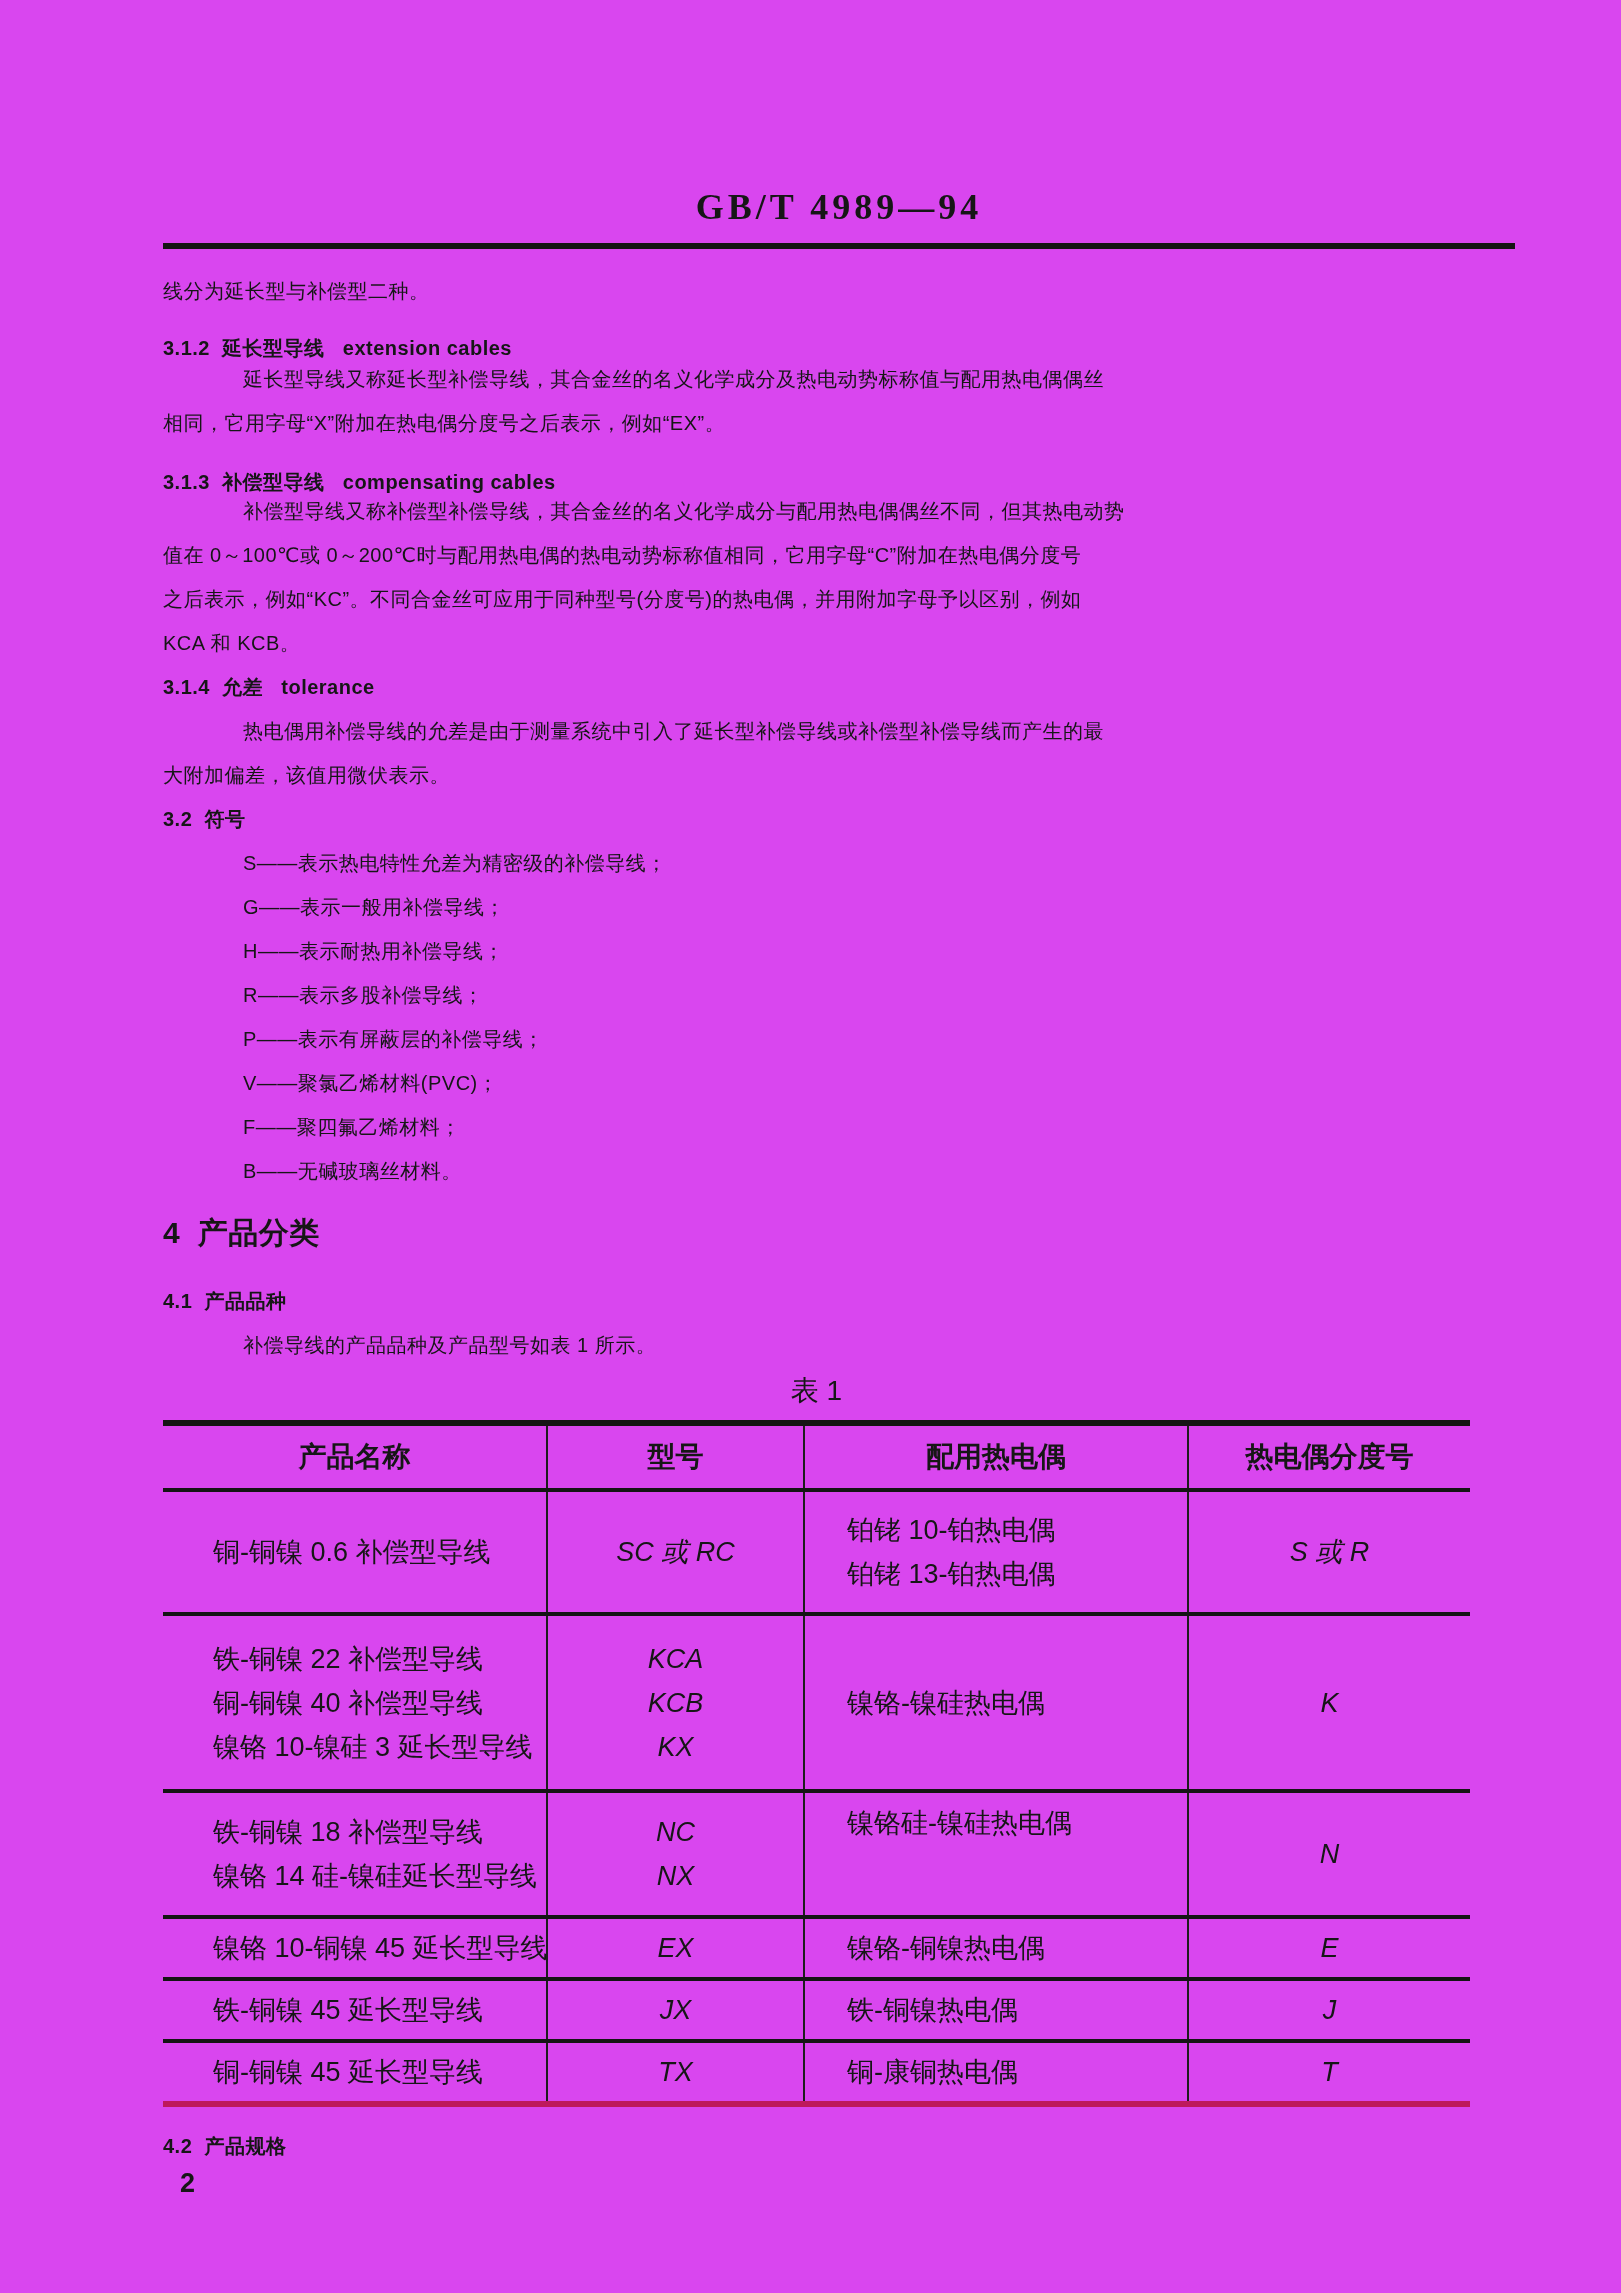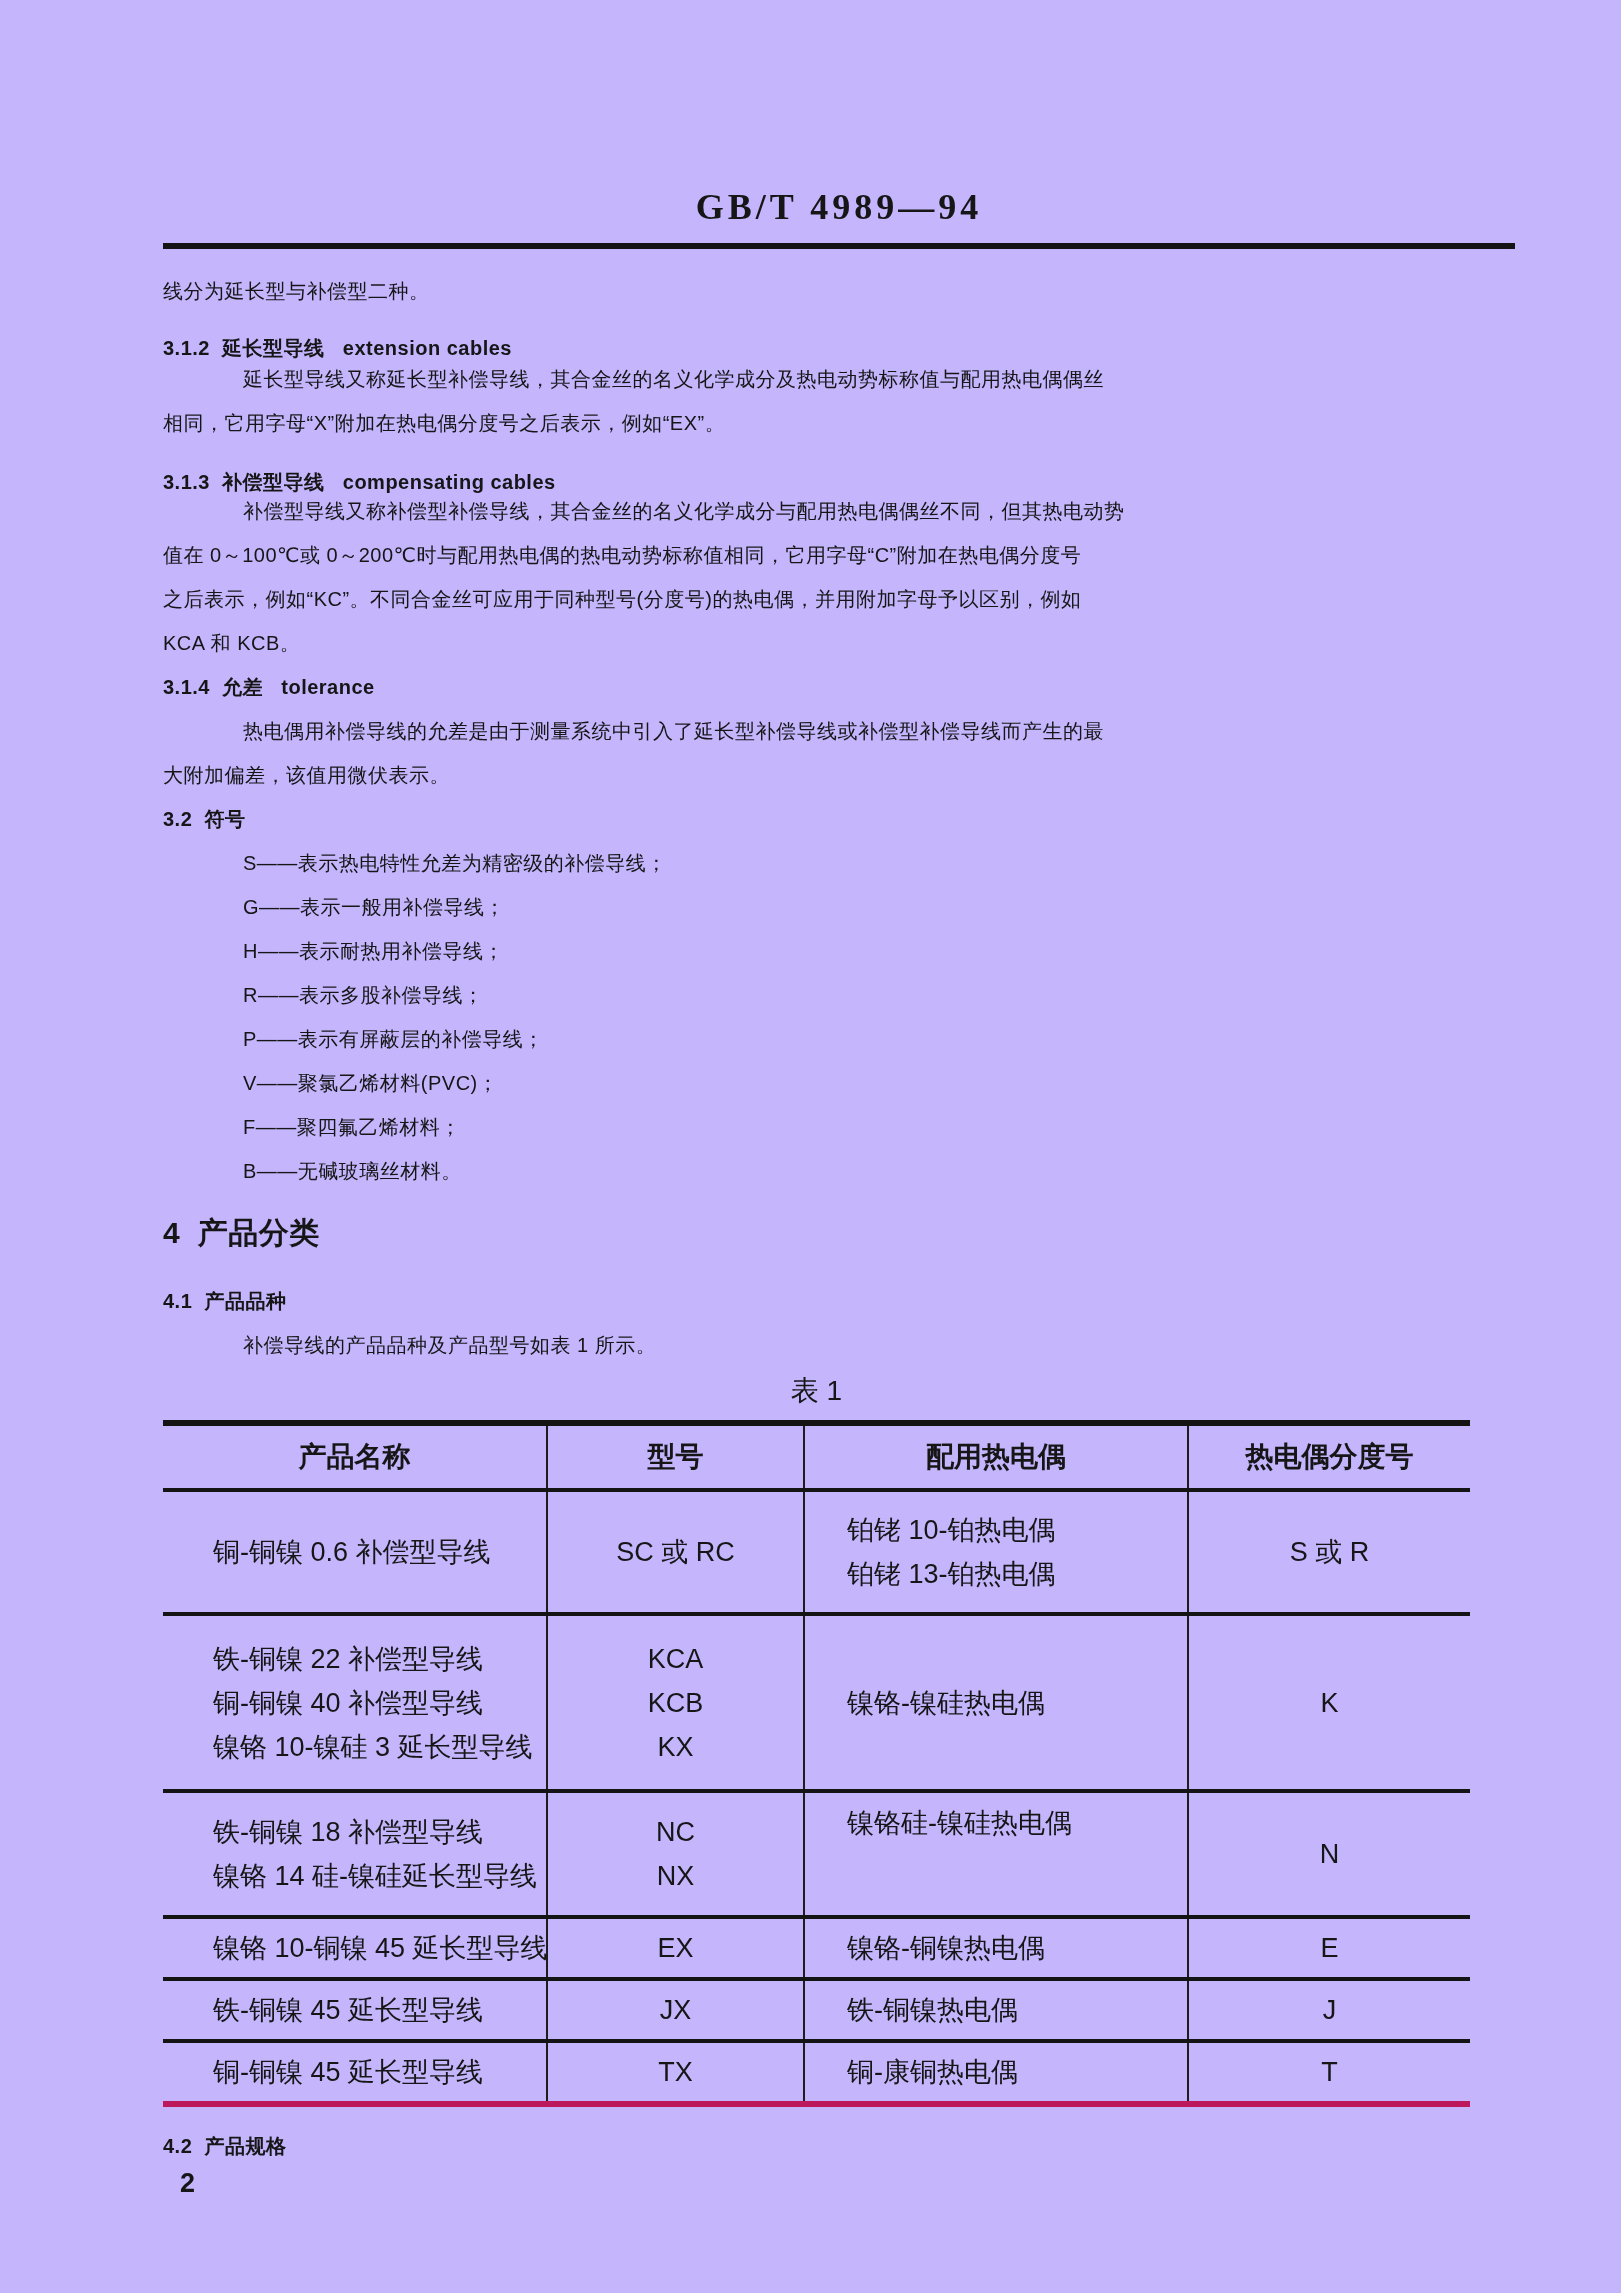--- a/index.html
+++ b/index.html
@@ -1,20 +1,20 @@
 <!DOCTYPE html>
 <html><head>
 <meta charset="utf-8">
 <style>
   html,body{margin:0;padding:0;background:#888;}
   .page{
     position:relative;
     width:1621px;height:2293px;
     margin:0 auto;
-    background:#c4b5fd;
+    background:#d946ef;
     overflow:hidden;
     font-family:"Liberation Sans","DejaVu Sans",sans-serif;
     color:#161616;
   }
   .hdr{
     position:absolute;top:186px;left:163px;width:1352px;
     text-align:center;
     font-family:"Liberation Serif","DejaVu Serif",serif;
     font-weight:bold;font-size:36px;letter-spacing:4px;
     white-space:pre;
@@ -47,21 +47,21 @@
     border-bottom:4px solid #141414;
   }
   .trow.last{border-bottom:6px solid #be185d;}
   .cell{
     display:flex;flex-direction:column;justify-content:center;
     line-height:44px;white-space:pre;
   }
   .cell + .cell{border-left:2px solid #1d1d1d;}
   .cell.cname{align-items:flex-start;padding-left:50px;}
   .cell.cthermo{align-items:flex-start;padding-left:42px;}
-  .cell.cmid{align-items:center;text-align:left;}
+  .cell.cmid{align-items:center;text-align:left;font-style:italic;}
   .thead .cell{align-items:center;font-weight:bold;font-size:28px;}
   .pageno{
     position:absolute;top:2168px;left:180px;
     font-size:27px;font-weight:bold;
   }
 </style>
 </head>
 <body>
 
 <div class="page">

